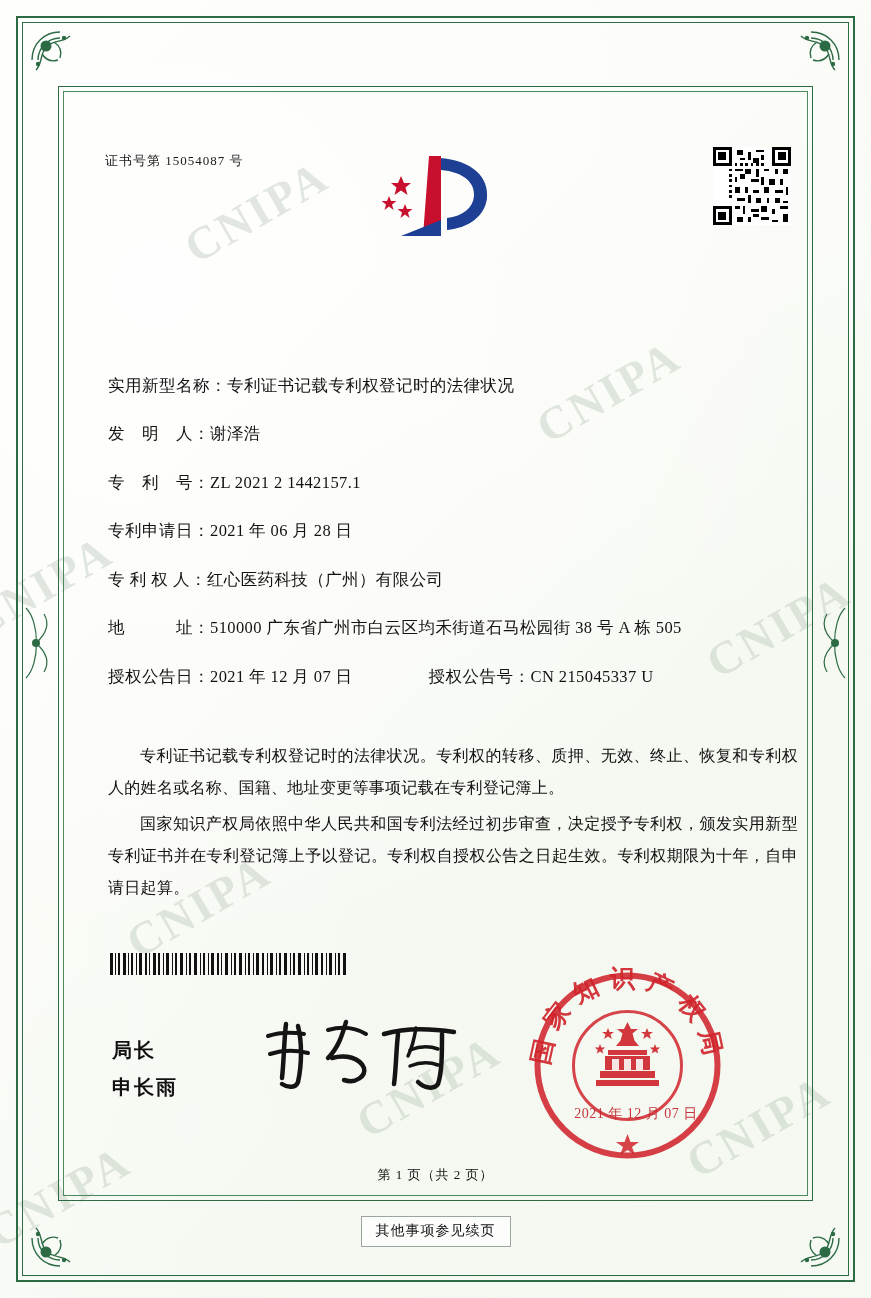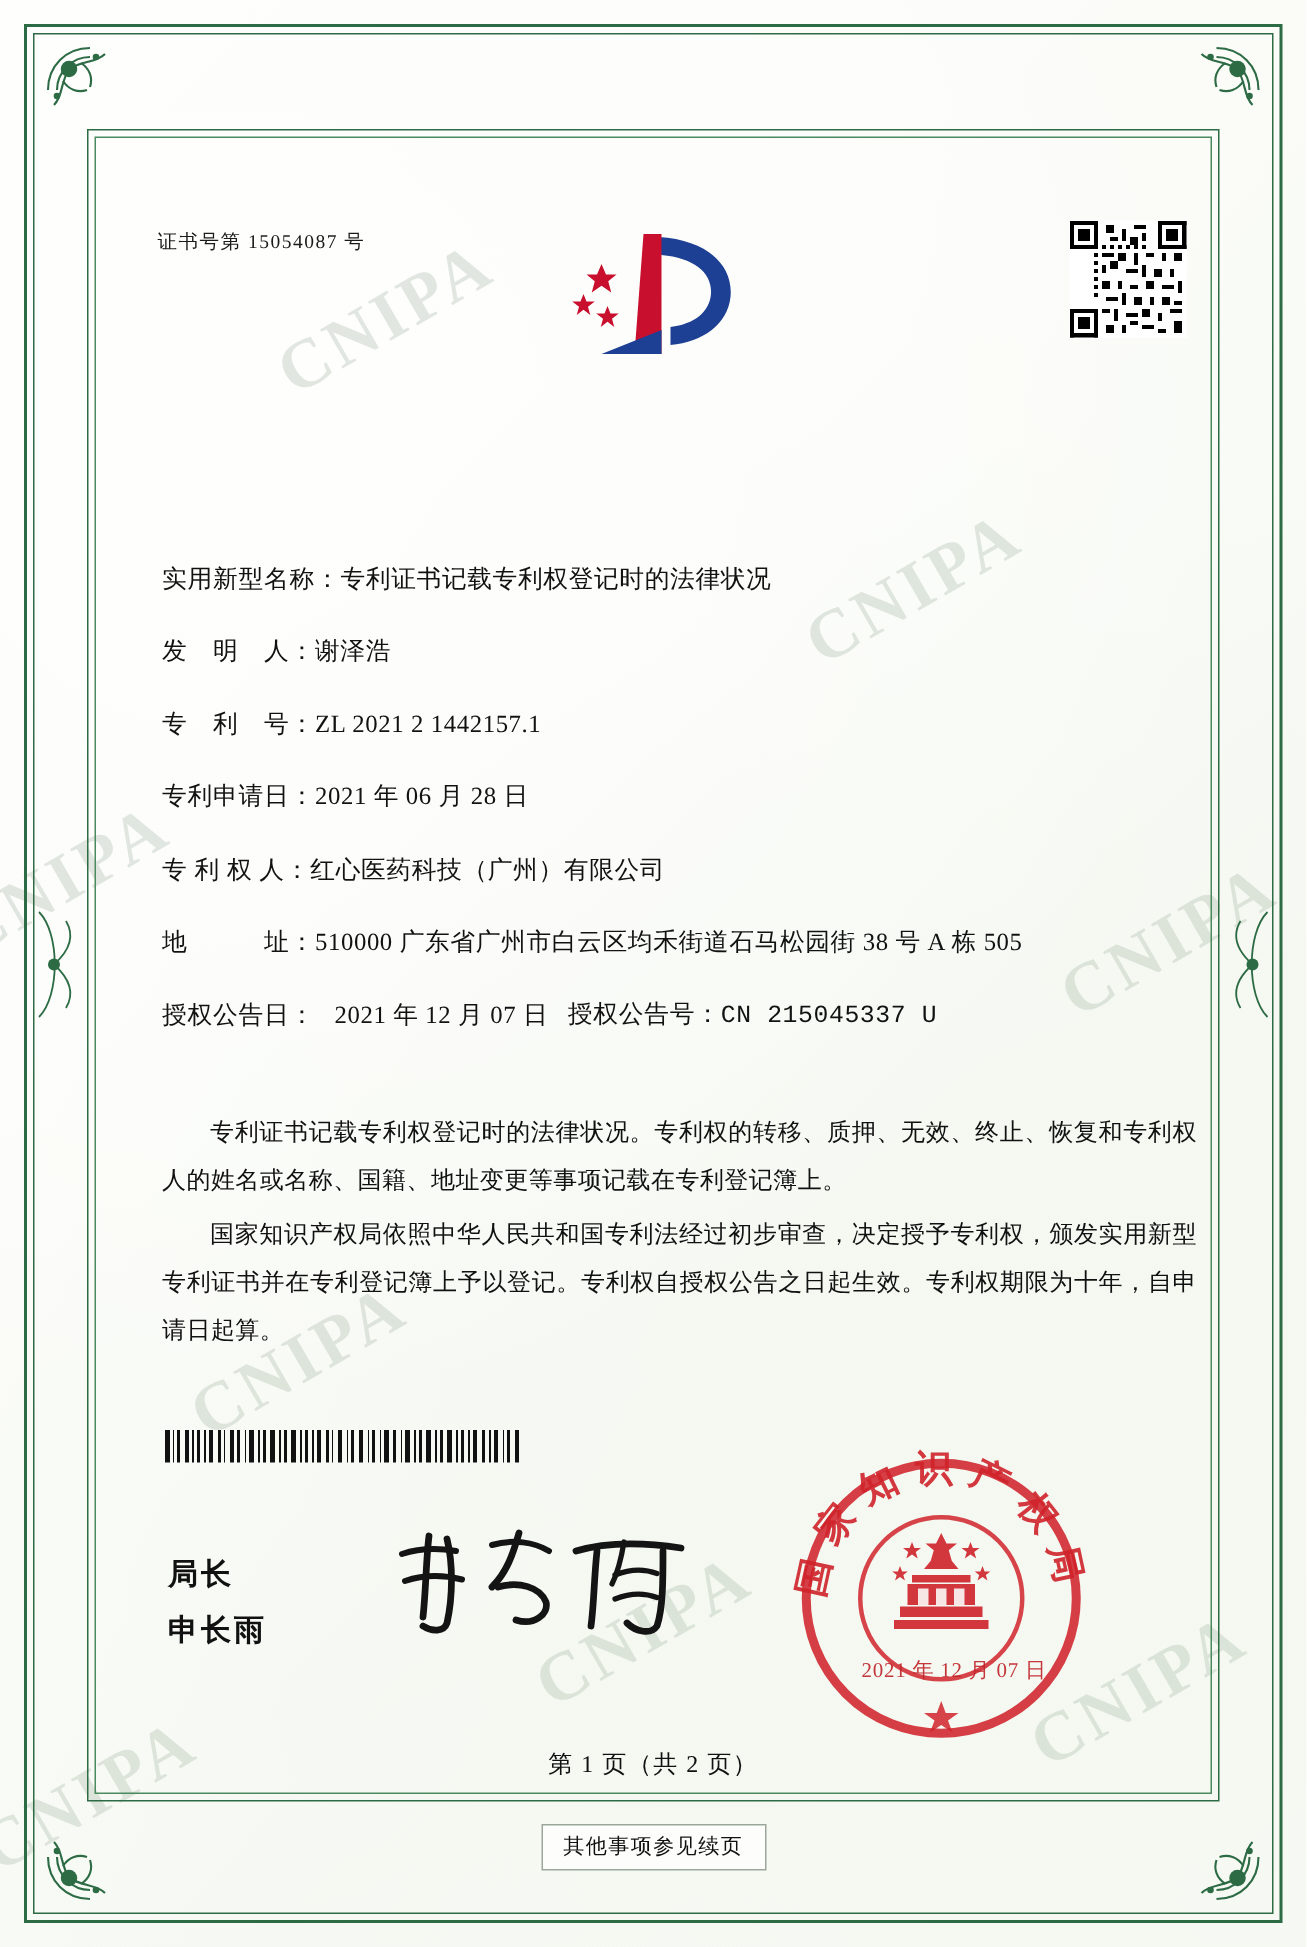--- a/index.html
+++ b/index.html
@@ -157,24 +157,24 @@
   }
   .field-label {
     flex: 0 0 auto;
     white-space: pre;
     letter-spacing: 0.5px;
   }
   .field-value {
     flex: 1 1 auto;
     letter-spacing: 0.4px;
   }
-  .field-row.two-col { justify-content: flex-start; gap: 13px; }
+  .field-row.two-col { justify-content: flex-start; }
   .field-row.two-col .col2 {
+    margin-left: 76px;
     display: flex;
-    font-family: Liberation Mono, monospace;
   }
   .addr-value { max-width: 560px; }
 
   
   .paragraphs {
     position: absolute;
     left: 108px;
     top: 740px;
     width: 690px;
     font-size: 16px;
@@ -240,21 +240,21 @@
     opacity: 0.92;
     white-space: nowrap;
   }
 
   
   .page-num {
     position: absolute;
     left: 0; right: 0;
     top: 1166px;
     text-align: center;
-    font-size: 16px;
+    font-size: 13px;
     color: #111;
     letter-spacing: 1px;
   }
   .footnote {
     position: absolute;
     left: 50%;
     transform: translateX(-50%);
     top: 1216px;
     padding: 5px 14px 6px;
     border: 1px solid #9aa79a;

